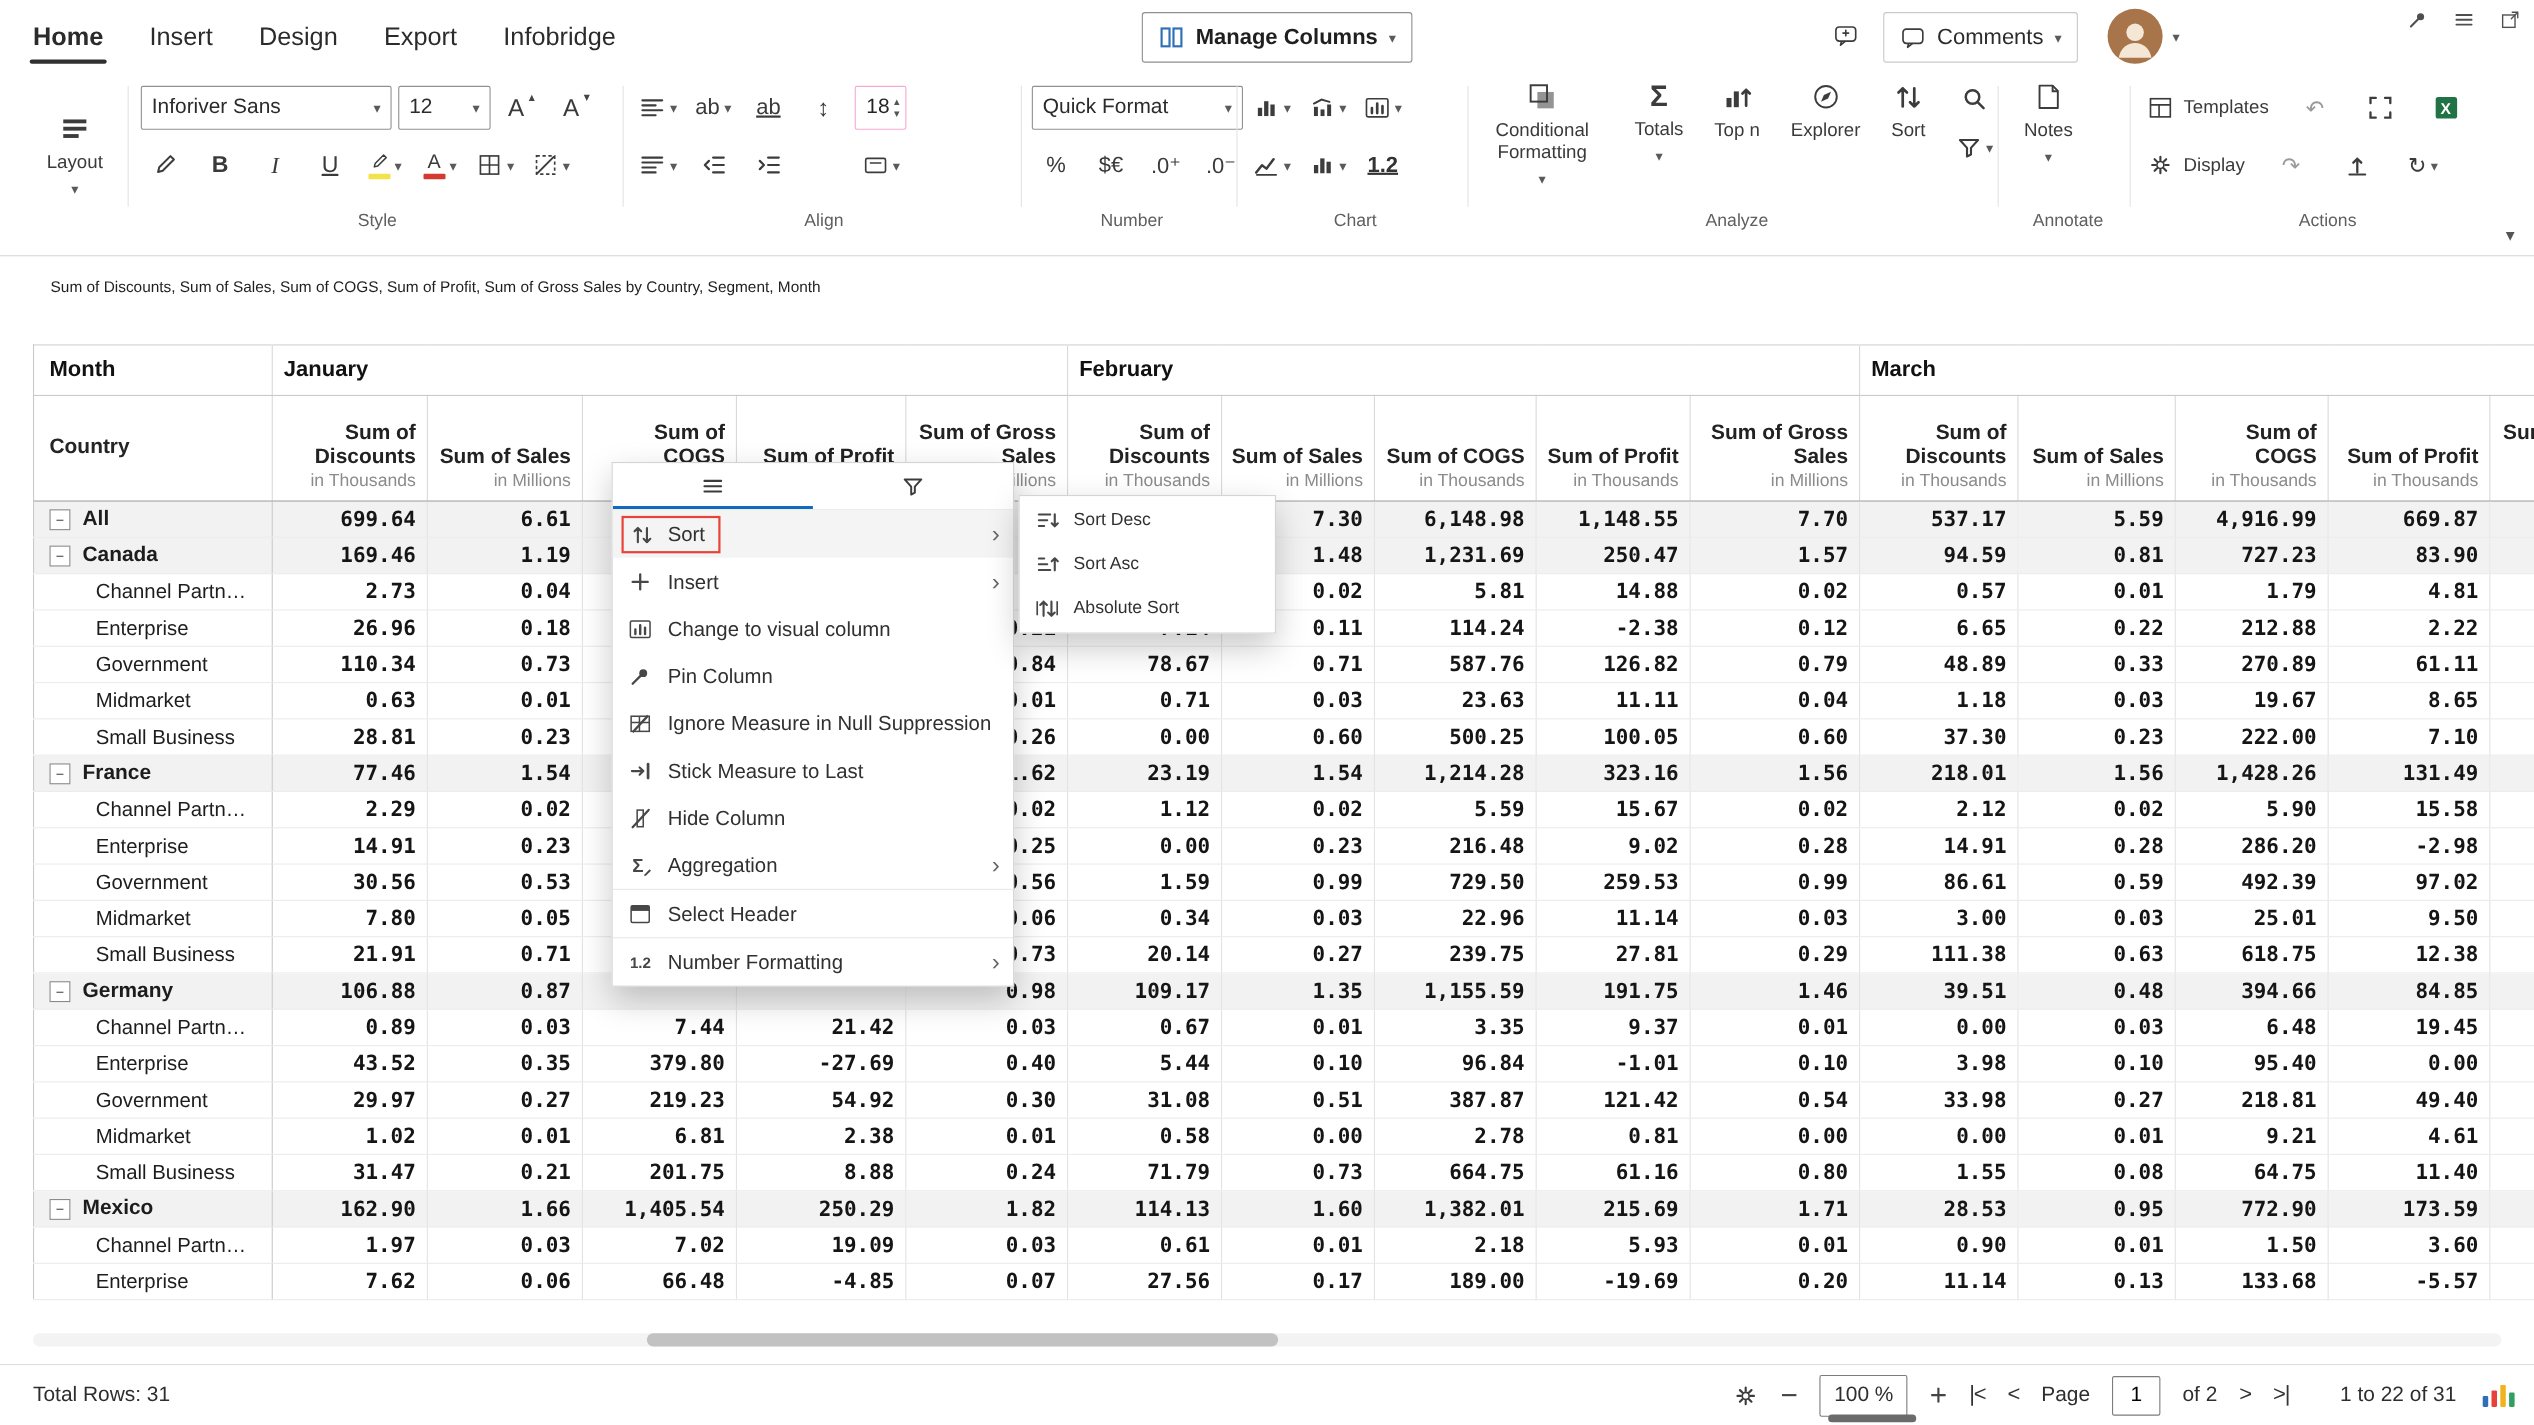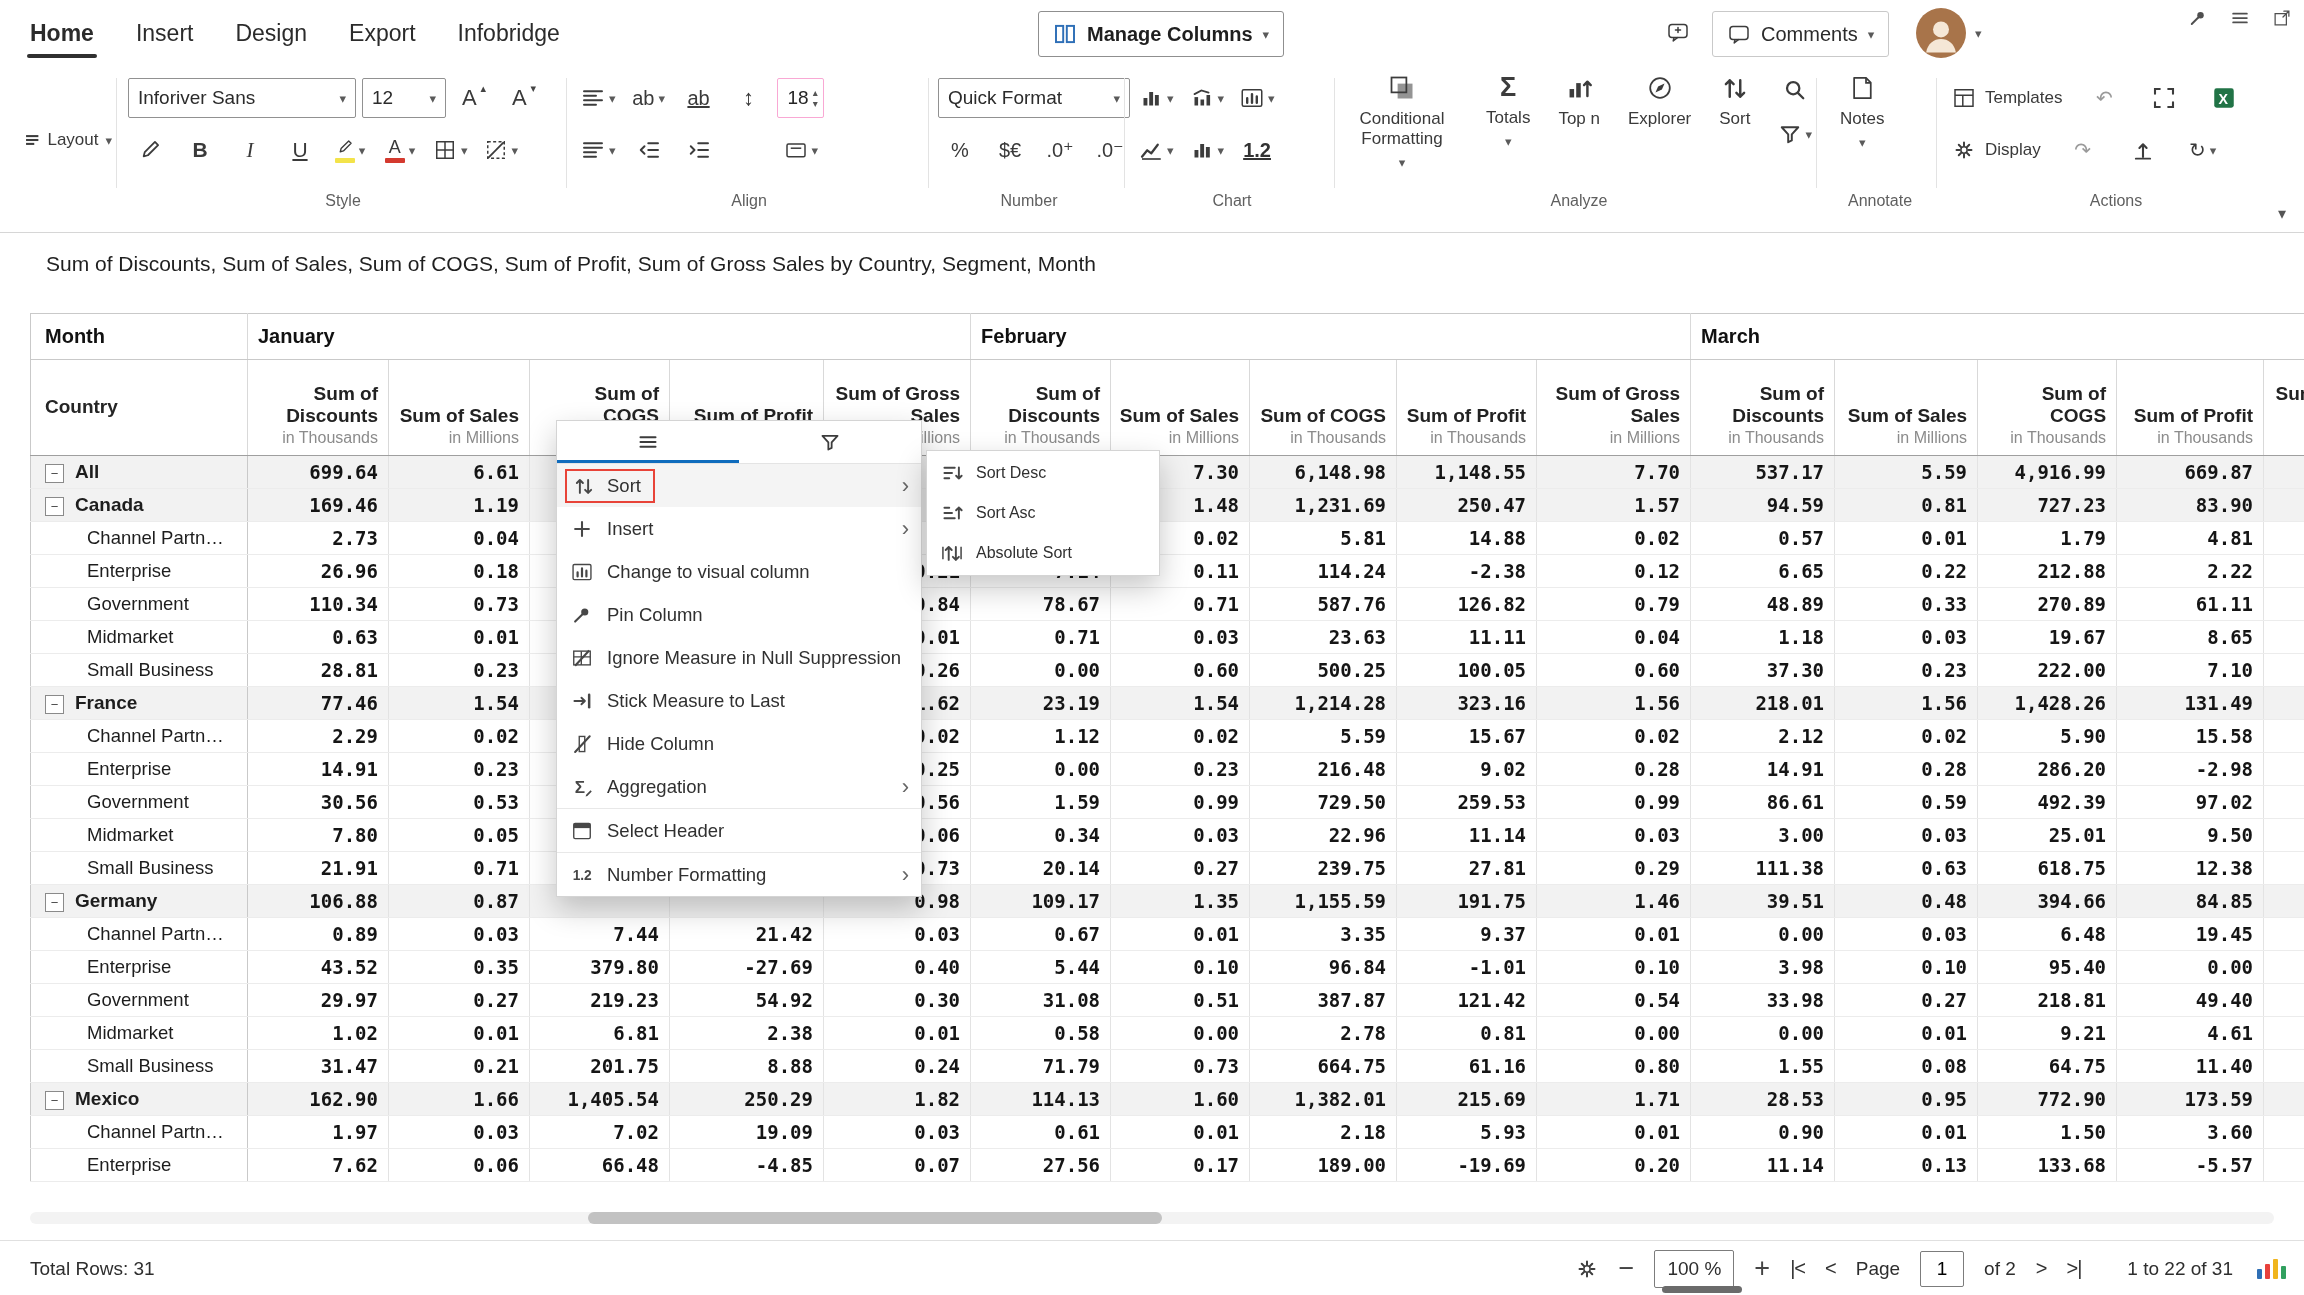--- a/index.html
+++ b/index.html
@@ -27,21 +27,21 @@
   .corner-icons svg{width:20px;height:20px;color:#4f4f4f;}
 
   
   .ribbon{position:absolute;left:0;top:66px;width:2304px;height:166px;border-bottom:1px solid #d6d6d6;background:#fff;}
   .vsep{position:absolute;top:12px;height:110px;width:1px;background:#e3e3e3;}
   .grp{position:absolute;top:0;height:166px;}
   .r{position:absolute;left:0;display:flex;align-items:center;gap:6px;}
   .r1{top:10px;height:44px;justify-content:space-between;}
   .r2{top:62px;height:44px;}
   .glabel{position:absolute;left:0;right:0;top:126px;text-align:center;font-size:16px;color:#5f5f5f;}
-  .tallbtn{display:flex;flex-direction:row;align-items:center;justify-content:center;gap:7px;width:88px;height:148px;font-size:17px;color:#3a3a3a;}
+  .tallbtn{display:flex;flex-direction:column;align-items:center;justify-content:center;gap:7px;width:88px;height:148px;font-size:17px;color:#3a3a3a;}
   .tallbtn .svgi{width:28px;height:28px;}
   .select{display:flex;align-items:center;justify-content:space-between;height:38px;border:1px solid #919191;border-radius:2px;
        padding:0 9px;font-size:19px;color:#2b2b2b;background:#fff;gap:8px;}
   .ibtn{display:inline-flex;align-items:center;justify-content:center;gap:4px;height:40px;min-width:34px;padding:0 5px;color:#3a3a3a;font-size:20px;}
   .ibtn.bold{font-weight:700;font-size:21px;}
   .ibtn.italic{font-style:italic;font-family:"Liberation Serif",serif;font-size:21px;}
   .ibtn.uline{text-decoration:underline;font-size:21px;}
   .ibtn.dim{color:#9a9a9a;}
   .af{font-size:22px;} .tiny{font-size:11px;color:#444;align-self:flex-start;margin-top:4px;}
   .cb{display:inline-flex;flex-direction:column;align-items:center;gap:2px;}
@@ -57,21 +57,21 @@
   .bigbtn .svgi{width:28px;height:28px;}
   .bigbtn .bl{line-height:1.18;}
   .sym{font-size:27px;font-weight:700;color:#3c3c3c;line-height:1;}
   .minicol{display:flex;flex-direction:column;gap:20px;align-items:center;padding-top:4px;}
   .minicol .svgi{width:24px;height:24px;}
   .frow{display:inline-flex;align-items:center;gap:3px;}
   .abtn{display:inline-flex;align-items:center;gap:9px;font-size:17px;color:#3a3a3a;height:40px;padding:0 4px;}
   .ribcollapse{position:absolute;right:18px;top:138px;font-size:16px;color:#555;}
 
   
-  .report-title{position:absolute;left:46px;top:252px;font-size:21px;color:#1f1f1f;}
+  .report-title{position:absolute;left:46px;top:252px;font-size:14px;color:#1f1f1f;}
 
   
   .table-wrap{position:absolute;left:30px;top:313px;width:2274px;height:878px;overflow:hidden;}
   table{border-collapse:collapse;table-layout:fixed;width:2380px;border:1px solid #c9c9c9;}
   th,td{box-sizing:border-box;overflow:hidden;white-space:nowrap;}
   .monthrow th{height:46px;border-bottom:1px solid #c9c9c9;border-right:1px solid #d9d9d9;text-align:left;
        font-size:20px;font-weight:700;padding-left:10px;color:#111;background:#fff;}
   th.cornerM{padding-left:14px;}
   .measrow th{height:96px;border-right:1px solid #d9d9d9;border-bottom:1px solid #9f9f9f;vertical-align:bottom;
        text-align:right;padding:6px 10px 8px 6px;font-weight:400;background:#fff;white-space:normal;}

